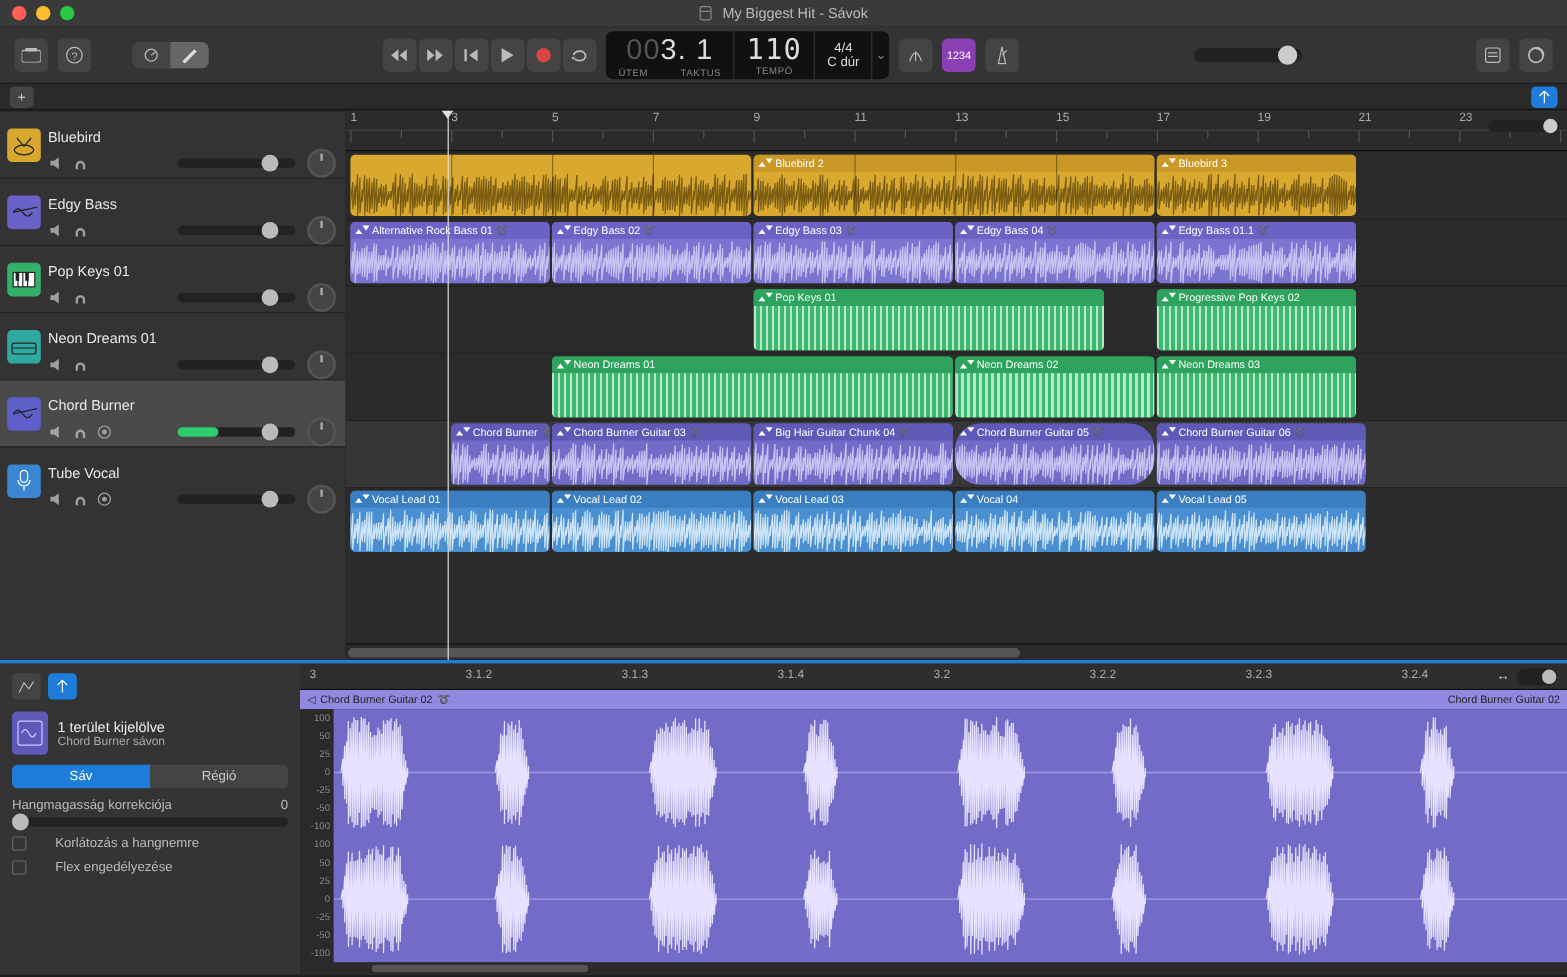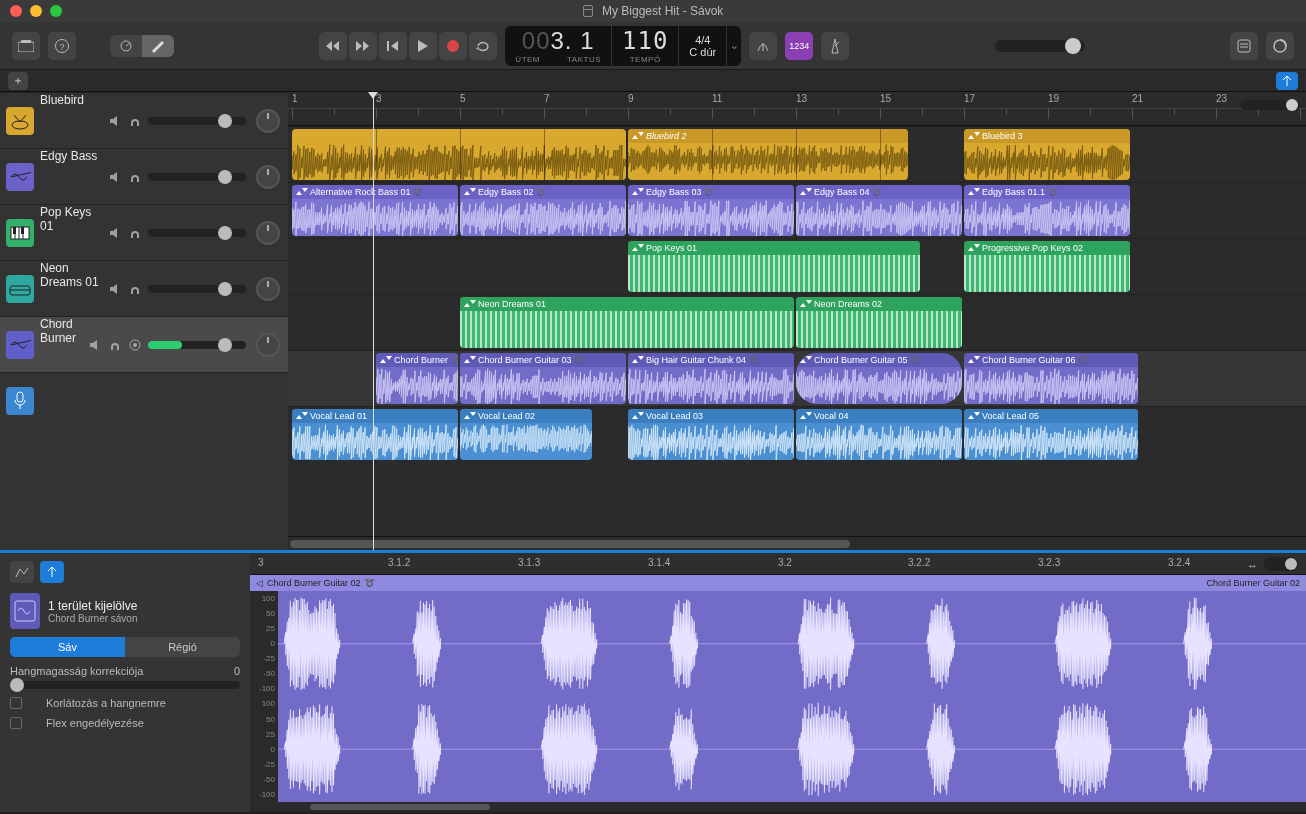--- a/index.html
+++ b/index.html
@@ -43,21 +43,21 @@
   .trk{height:56px;border-top:1px solid #222;display:flex;align-items:stretch}
   .trk.sel{background:#4a4a4a}
   .trk-icon{width:40px;display:flex;align-items:center;justify-content:center}
   .trk-icon .ii{width:28px;height:28px;border-radius:4px;display:flex;align-items:center;justify-content:center}
   .col-yellow{background:#d8a72f}
   .col-purple{background:#6a62c9}
   .col-green{background:#35b06a}
   .col-teal{background:#2fa8a0}
   .col-indigo{background:#5f5fc9}
   .col-blue{background:#3a86d1}
-  .trk-main{flex:1;display:flex;flex-direction:row;justify-content:space-between;padding-right:8px}
+  .trk-main{flex:1;display:flex;flex-direction:column;justify-content:flex-end;padding-right:8px}
   .trk-name{font-size:12px;color:#e8e8e8;margin-bottom:3px}
   .trk-ctrls{display:flex;align-items:center;gap:6px}
   .mh-ico{width:14px;height:14px;opacity:.8}
   .vol{margin-left:auto;width:98px;height:8px;background:#222;border-radius:4px;position:relative}
   .vol .v-fill{position:absolute;height:100%;background:#2ecc71;border-radius:4px}
   .vol::after{content:"";position:absolute;width:14px;height:14px;border-radius:50%;background:#bbb;right:14px;top:-3px}
   .pan{width:24px;height:24px;border-radius:50%;background:#444;border:2px solid #555;position:relative;margin-left:4px}
   .pan::after{content:"";position:absolute;left:50%;top:2px;width:2px;height:6px;background:#aaa;transform:translateX(-50%)}
   
   .arrange-col{flex:1;display:flex;flex-direction:column;background:#2b2b2b;position:relative;overflow:hidden}
@@ -418,20 +418,43 @@
       <div class="trk">
     <div class="trk-icon">
           <div class="ii col-blue">
             <svg width="14" height="20">
               <rect x="4" y="1" width="6" height="10" rx="3" fill="none" stroke="#fff"></rect>
               <path d="M2 9 a5 5 0 0 0 10 0" fill="none" stroke="#fff"></path>
               <line x1="7" y1="14" x2="7" y2="18" stroke="#fff"></line>
             </svg>
           </div>
         </div>
+    <div class="trk-main">
+      <div class="trk-name">Tube Vocal</div>
+      <div class="trk-ctrls">
+        <span class="mh-ico" title="mute">
+              <svg width="14" height="14">
+                <path d="M2 5h3l4-3v10l-4-3H2z" fill="#bbb"></path>
+              </svg>
+            </span>
+        <span class="mh-ico">
+              <svg width="14" height="14">
+                <path d="M3 9a4 4 0 0 1 8 0v3h-2V9a2 2 0 0 0-4 0v3H3z" fill="#bbb"></path>
+              </svg>
+            </span>
+        <span class="mh-ico">
+              <svg width="14" height="14">
+                <circle cx="7" cy="7" r="5" fill="none" stroke="#bbb"></circle>
+                <circle cx="7" cy="7" r="2" fill="#bbb"></circle>
+              </svg>
+            </span>
+        <div class="vol"></div>
+        <div class="pan"></div>
+      </div>
+    </div>
       </div>
     </div>
 
   <div class="arrange-col">
     <div class="ruler">
       <div class="ruler-nums" id="ruler-nums">
           <span style="left: 4px;">1</span>
           <span style="left: 88px;">3</span>
           <span style="left: 172px;">5</span>
           <span style="left: 256px;">7</span>
@@ -479,21 +502,21 @@
           <div class="region r-yellow" style="left: 4px; width: 334px;">
             <div class="rb">
               <svg viewBox="0 0 336 40" preserveAspectRatio="none">
                 <path d="M0 20 L0 12.898791152263374 L0 27.101208847736626 L2 8.486689814814815 L2 31.513310185185183 L4 11.532150205761315 L4 28.467849794238685 L6 2.3592463991769534 L6 37.64075360082305 L8 5.18094135802469 L8 34.81905864197531 L10 14.765753600823045 L10 25.234246399176953 L12 3.104423868312754 L12 36.89557613168725 L14 6.076581790123456 L14 33.923418209876544 L16 5.11741255144033 L16 34.88258744855967 L18 8.884323559670781 L18 31.115676440329217 L20 4.923611111111111 L20 35.076388888888886 L22 6.337127057613168 L22 33.662872942386834 L24 13.44894547325103 L24 26.55105452674897 L26 10.472029320987653 L26 29.52797067901235 L28 12.174897119341562 L28 27.825102880658438 L30 10.548289609053496 L30 29.451710390946502 L32 16.471836419753085 L32 23.528163580246915 L34 16.380722736625515 L34 23.619277263374485 L36 8.932355967078188 L36 31.067644032921812 L38 1.6730324074074083 L38 38.326967592592595 L40 12.70460390946502 L40 27.29539609053498 L42 2.3511445473251023 L42 37.648855452674894 L44 4.825617283950615 L44 35.17438271604939 L46 9.896540637860081 L46 30.10345936213992 L48 14.554655349794238 L48 25.44534465020576 L50 4.679591049382713 L50 35.320408950617285 L52 1.7065329218106982 L52 38.2934670781893 L54 9.292888374485596 L54 30.707111625514404 L56 9.984953703703702 L56 30.015046296296298 L58 11.884580761316872 L58 28.115419238683128 L60 10.315843621399175 L60 29.684156378600825 L62 14.491705246913579 L62 25.50829475308642 L64 4.1806841563786 L64 35.819315843621396 L66 11.373521090534977 L66 28.62647890946502 L68 11.949845679012345 L68 28.050154320987655 L70 2.3448431069958815 L70 37.65515689300412 L72 6.2159207818930025 L72 33.784079218106996 L74 11.109375 L74 28.890625 L76 15.127057613168724 L76 24.872942386831276 L78 3.593042695473251 L78 36.40695730452675 L80 5.720293209876544 L80 34.279706790123456 L82 6.277327674897119 L82 33.72267232510288 L84 12.25488683127572 L84 27.74511316872428 L86 4.532600308641973 L86 35.467399691358025 L88 14.545653292181068 L88 25.45434670781893 L90 10.95145318930041 L90 29.04854681069959 L92 16.296296296296298 L92 23.703703703703702 L94 3.6820344650205747 L94 36.31796553497942 L96 8.432741769547325 L96 31.567258230452673 L98 4.761381172839503 L98 35.238618827160494 L100 12.436471193415638 L100 27.56352880658436 L102 13.44875257201646 L102 26.55124742798354 L104 8.677854938271604 L104 31.322145061728396 L106 4.558963477366255 L106 35.441036522633745 L108 4.749485596707817 L108 35.250514403292186 L110 6.79571759259259 L110 33.20428240740741 L112 3.7995113168724295 L112 36.200488683127574 L114 6.084940843621396 L114 33.915059156378604 L116 7.864969135802468 L116 32.13503086419753 L118 3.9081147119341537 L118 36.091885288065846 L120 11.2051183127572 L120 28.7948816872428 L122 5.635609567901234 L122 34.364390432098766 L124 13.634773662551439 L124 26.36522633744856 L126 13.860018004115226 L126 26.139981995884774 L128 8.85763888888889 L128 31.14236111111111 L130 11.729488168724279 L130 28.27051183127572 L132 7.799639917695471 L132 32.20036008230453 L134 11.28105709876543 L134 28.71894290123457 L136 6.942258230452673 L136 33.05774176954733 L138 1.7739840534979407 L138 38.22601594650206 L140 6.655864197530862 L140 33.34413580246914 L142 8.023083847736622 L142 31.976916152263378 L144 4.533050411522632 L144 35.46694958847737 L146 3.732060185185187 L146 36.26793981481481 L148 8.721965020576132 L148 31.278034979423868 L150 9.826838991769545 L150 30.173161008230455 L152 11.259645061728394 L152 28.740354938271608 L154 2.788901748971192 L154 37.21109825102881 L156 11.405349794238683 L156 28.59465020576132 L158 7.988618827160492 L158 32.011381172839506 L160 13.973894032921809 L160 26.02610596707819 L162 3.0185828189300388 L162 36.98141718106996 L164 2.668981481481481 L164 37.33101851851852 L166 6.026941872427981 L166 33.97305812757202 L168 8.416538065843621 L168 31.58346193415638 L170 4.050733024691356 L170 35.949266975308646 L172 2.6980452674897073 L172 37.301954732510296 L174 6.34921553497942 L174 33.65078446502058 L176 5.883873456790123 L176 34.11612654320987 L178 12.737204218106996 L178 27.262795781893004 L180 5.566615226337449 L180 34.43338477366255 L182 1.918402777777775 L182 38.08159722222223 L184 14.894418724279834 L184 25.105581275720166 L186 14.818737139917694 L186 25.181262860082306 L188 15.90432098765432 L188 24.09567901234568 L190 2.91968878600823 L190 37.08031121399177 L192 12.855581275720164 L192 27.144418724279838 L194 11.591628086419751 L194 28.408371913580247 L196 15.56301440329218 L196 24.43698559670782 L198 8.427147633744854 L198 31.572852366255148 L200 12.730324074074073 L200 27.269675925925927 L202 16.574395576131685 L202 23.425604423868315 L204 10.283436213991768 L204 29.71656378600823 L206 13.070408950617283 L206 26.929591049382715 L208 14.703832304526749 L208 25.29616769547325 L210 12.174447016460904 L210 27.825552983539097 L212 6.361882716049383 L212 33.63811728395062 L214 3.701324588477366 L214 36.29867541152264 L216 7.850180041152262 L216 32.149819958847736 L218 16.35474537037037 L218 23.64525462962963 L220 7.316872427983537 L220 32.68312757201646 L222 6.060635288065841 L222 33.93936471193416 L224 6.798996913580247 L224 33.20100308641975 L226 4.300475823045264 L226 35.69952417695474 L228 15.555812757201647 L228 24.444187242798353 L230 16.444637345679013 L230 23.555362654320987 L232 3.4021347736625493 L232 36.59786522633745 L234 15.08571244855967 L234 24.91428755144033 L236 9.041666666666666 L236 30.958333333333336 L238 13.371849279835391 L238 26.62815072016461 L240 13.400334362139917 L240 26.599665637860085 L242 8.340084876543209 L242 31.65991512345679 L244 12.959619341563785 L244 27.040380658436213 L246 4.249678497942384 L246 35.750321502057616 L248 8.089891975308642 L248 31.910108024691358 L250 10.915444958847734 L250 29.084555041152264 L252 11.383744855967079 L252 28.61625514403292 L254 2.041087962962962 L254 37.95891203703704 L256 15.989326131687243 L256 24.010673868312757 L258 13.552533436213992 L258 26.44746656378601 L260 13.94367283950617 L260 26.05632716049383 L262 6.9312628600823025 L262 33.0687371399177 L264 4.506044238683126 L264 35.493955761316876 L266 7.54764660493827 L266 32.45235339506173 L268 7.49125514403292 L268 32.50874485596708 L270 7.994277263374487 L270 32.005722736625515 L272 6.6030092592592595 L272 33.39699074074074 L274 11.419302983539094 L274 28.580697016460906 L276 2.767232510288064 L276 37.23276748971193 L278 4.859760802469133 L278 35.14023919753087 L280 12.465406378600822 L280 27.53459362139918 L282 12.574909979423868 L282 27.425090020576132 L284 11.0679012345679 L284 28.9320987654321 L286 4.379565329218105 L286 35.6204346707819 L288 16.167309670781894 L288 23.832690329218106 L290 3.9774305555555536 L290 36.02256944444444 L292 10.911779835390945 L292 29.088220164609055 L294 7.294431584362137 L294 32.70556841563786 L296 7.338348765432098 L296 32.6616512345679 L298 10.812049897119339 L298 29.187950102880663 L300 9.706275720164607 L300 30.293724279835395 L302 14.90065586419753 L302 25.09934413580247 L304 12.830375514403292 L304 27.169624485596707 L306 2.1528420781892983 L306 37.847157921810705 L308 5.414351851851851 L308 34.58564814814815 L310 10.716756687242798 L310 29.2832433127572 L312 8.384130658436213 L312 31.615869341563787 L314 2.6294367283950635 L314 37.37056327160494 L316 13.22119341563786 L316 26.77880658436214 L318 7.150141460905349 L318 32.849858539094654 L320 15.29591049382716 L320 24.704089506172842 L322 14.093685699588477 L322 25.906314300411523 L324 7.200874485596705 L324 32.79912551440329 L326 7.163773148148149 L326 32.83622685185185 L328 7.084233539094649 L328 32.91576646090535 L330 2.2863297325102856 L330 37.71367026748972 L332 1.9830246913580218 L332 38.016975308641975 L334 15.942836934156379 L334 24.05716306584362 L336 16.15650720164609 L336 23.84349279835391" stroke="#7a5d12" stroke-width="1" fill="none"></path>
               </svg>
             </div>
             <div class="seg-div" style="left: 84px;"></div>
             <div class="seg-div" style="left: 168px;"></div>
             <div class="seg-div" style="left: 252px;"></div>
           </div>
-          <div class="region r-yellow" style="left: 340px; width: 280px; font-style: italic;">
+          <div class="region r-yellow" style="left: 340px; width: 334px;">
             <div class="rh"><span class="loop"></span>Bluebird 2 </div>
             <div class="rb">
               <svg viewBox="0 0 336 40" preserveAspectRatio="none">
                 <path d="M0 20 L0 11.104616769547322 L0 28.89538323045268 L2 15.870756172839506 L2 24.129243827160494 L4 5.7333461934156364 L4 34.266653806584365 L6 7.683127572016462 L6 32.31687242798354 L8 7.599729938271604 L8 32.40027006172839 L10 11.918338477366254 L10 28.081661522633745 L12 9.296360596707817 L12 30.703639403292183 L14 12.280092592592592 L14 27.71990740740741 L16 13.971386316872426 L16 26.028613683127574 L18 9.694315843621398 L18 30.305684156378604 L20 8.66184413580247 L20 31.33815586419753 L22 5.642489711934154 L22 34.357510288065846 L24 2.6269933127572003 L24 37.3730066872428 L26 5.494984567901232 L26 34.505015432098766 L28 10.681648662551439 L28 29.31835133744856 L30 11.844393004115226 L30 28.155606995884774 L32 11.529513888888888 L32 28.470486111111114 L34 7.838863168724279 L34 32.16113683127572 L36 16.096514917695472 L36 23.903485082304528 L38 5.51543209876543 L38 34.48456790123457 L40 5.864133230452673 L40 34.13586676954733 L42 9.13335905349794 L42 30.86664094650206 L44 11.202739197530864 L44 28.797260802469136 L46 13.507458847736626 L46 26.492541152263374 L48 14.704925411522634 L48 25.295074588477366 L50 7.341435185185182 L50 32.65856481481482 L52 9.51884002057613 L52 30.48115997942387 L54 11.561213991769549 L54 28.43878600823045 L56 2.681520061728392 L56 37.31847993827161 L58 2.648276748971192 L58 37.35172325102881 L60 8.452224794238683 L60 31.54777520576132 L62 5.972993827160492 L62 34.027006172839506 L64 16.64576903292181 L64 23.35423096707819 L66 14.127957818930039 L66 25.87204218106996 L68 10.965856481481481 L68 29.03414351851852 L70 15.261316872427983 L70 24.738683127572017 L72 7.338413065843621 L72 32.661586934156375 L74 11.410108024691358 L74 28.589891975308642 L76 7.244920267489711 L76 32.75507973251029 L78 11.833590534979423 L78 28.16640946502058 L80 16.055748456790123 L80 23.944251543209877 L82 16.346579218106996 L82 23.653420781893004 L84 6.363490226337445 L84 33.63650977366255 L86 3.652777777777775 L86 36.34722222222223 L88 6.316293724279834 L88 33.68370627572017 L90 14.678112139917694 L90 25.321887860082306 L92 12.95119598765432 L92 27.04880401234568 L94 15.90406378600823 L94 24.09593621399177 L96 15.527456275720164 L96 24.472543724279838 L98 7.701003086419751 L98 32.29899691358025 L100 8.859889403292179 L100 31.14011059670782 L102 2.6615226337448554 L102 37.33847736625515 L104 11.652199074074073 L104 28.347800925925927 L106 8.933770576131687 L106 31.066229423868315 L108 14.83031121399177 L108 25.16968878600823 L110 3.5547839506172814 L110 36.44521604938272 L112 9.875707304526749 L112 30.12429269547325 L114 15.783822016460904 L114 24.216177983539097 L116 7.158757716049383 L116 32.84124228395062 L118 5.435699588477364 L118 34.56430041152264 L120 14.272055041152264 L120 25.727944958847736 L122 16.21412037037037 L122 23.78587962962963 L124 4.363747427983537 L124 35.63625257201646 L126 4.045010288065843 L126 35.95498971193416 L128 9.470871913580245 L128 30.529128086419753 L130 15.409850823045266 L130 24.590149176954732 L132 8.852687757201645 L132 31.147312242798357 L134 10.679012345679011 L134 29.320987654320987 L136 2.3240097736625493 L136 37.67599022633745 L138 7.4450874485596685 L138 32.55491255144033 L140 13.588541666666666 L140 26.411458333333336 L142 3.856224279835388 L142 36.14377572016461 L144 8.572209362139915 L144 31.427790637860085 L146 11.949459876543209 L146 28.05054012345679 L148 13.756494341563785 L148 26.243505658436213 L150 5.984053497942387 L150 34.015946502057616 L152 14.511766975308642 L152 25.488233024691358 L154 10.774819958847736 L154 29.225180041152264 L156 8.430619855967077 L156 31.569380144032923 L158 15.025462962962962 L158 24.974537037037038 L160 3.6612011316872426 L160 36.33879886831276 L162 9.661908436213992 L162 30.33809156378601 L164 7.240547839506172 L164 32.75945216049383 L166 16.165637860082306 L166 23.834362139917694 L168 3.4279192386831276 L168 36.57208076131687 L170 14.907021604938272 L170 25.092978395061728 L172 12.038130144032921 L172 27.96186985596708 L174 13.478652263374485 L174 26.521347736625515 L176 1.774884259259256 L176 38.22511574074075 L178 15.028677983539094 L178 24.971322016460906 L180 3.564107510288064 L180 36.43589248971193 L182 6.594135802469133 L182 33.40586419753087 L184 3.8872813786008216 L184 36.11271862139918 L186 12.434284979423868 L186 27.565715020576132 L188 8.1147762345679 L188 31.8852237654321 L190 2.3639403292181065 L190 37.63605967078189 L192 3.8391846707818935 L192 36.16081532921811 L194 15.086805555555555 L194 24.913194444444443 L196 4.208654835390945 L196 35.791345164609055 L198 16.52880658436214 L198 23.47119341563786 L200 6.260223765432096 L200 33.739776234567906 L202 3.1714248971193406 L202 36.82857510288066 L204 14.253150720164609 L204 25.74684927983539 L206 5.38503086419753 L206 34.61496913580247 L208 8.00225051440329 L208 31.99774948559671 L210 5.762217078189298 L210 34.237782921810705 L212 6.211226851851851 L212 33.78877314814815 L214 12.451131687242798 L214 27.5488683127572 L216 14.806005658436213 L216 25.193994341563787 L218 2.48881172839506 L218 37.51118827160494 L220 10.268068415637858 L220 29.731931584362144 L222 5.134516460905351 L222 34.86548353909465 L224 2.9677854938271615 L224 37.032214506172835 L226 10.203060699588477 L226 29.796939300411523 L228 15.497749485596707 L228 24.502250514403293 L230 16.39814814814815 L230 23.60185185185185 L232 6.006108539094649 L232 33.99389146090535 L234 9.645704732510287 L234 30.35429526748971 L236 6.529899691358024 L236 33.470100308641975 L238 6.427211934156377 L238 33.572788065843625 L240 11.328382201646088 L240 28.671617798353914 L242 12.11304012345679 L242 27.88695987654321 L244 5.216370884773662 L244 34.78362911522634 L246 14.295781893004115 L246 25.704218106995885 L248 11.897569444444445 L248 28.102430555555557 L250 11.1235853909465 L250 28.876414609053498 L252 12.297903806584362 L252 27.70209619341564 L254 14.633487654320987 L254 25.366512345679013 L256 2.898855452674894 L256 37.101144547325106 L258 14.08474794238683 L258 25.91525205761317 L260 14.07079475308642 L260 25.929205246913583 L262 4.292181069958849 L262 35.70781893004115 L264 13.406314300411523 L264 26.593685699588477 L266 3.959490740740737 L266 36.04050925925927 L268 9.053562242798352 L268 30.94643775720165 L270 4.012602880658433 L270 35.987397119341566 L272 8.049575617283947 L272 31.95042438271605 L274 10.932998971193415 L274 29.067001028806587 L276 9.65361368312757 L276 30.34638631687243 L278 5.091049382716047 L278 34.90895061728395 L280 3.6804912551440303 L280 36.319508744855966 L282 9.079346707818928 L282 30.920653292181072 L284 3.8339120370370345 L284 36.16608796296296 L286 11.046039094650205 L286 28.953960905349795 L288 11.039801954732509 L288 28.96019804526749 L290 13.028163580246913 L290 26.97183641975309 L292 11.779642489711932 L292 28.220357510288068 L294 9.284979423868311 L294 30.71502057613169 L296 11.423804012345677 L296 28.576195987654323 L298 14.631301440329217 L298 25.368698559670783 L300 12.564879115226336 L300 27.435120884773664 L302 7.77083333333333 L302 32.22916666666667 L304 13.351015946502056 L304 26.648984053497944 L306 14.629501028806583 L306 25.370498971193417 L308 10.819251543209875 L308 29.180748456790127 L310 1.6887860082304513 L310 38.31121399176955 L312 9.228845164609053 L312 30.771154835390945 L314 14.319058641975307 L314 25.680941358024693 L316 3.3946116255144005 L316 36.6053883744856 L318 5.112911522633745 L318 34.887088477366255 L320 12.02025462962963 L320 27.97974537037037 L322 12.218492798353909 L322 27.781507201646093 L324 11.031700102880658 L324 28.968299897119344 L326 12.672839506172838 L326 27.32716049382716 L328 6.91042952674897 L328 33.08957047325103 L330 5.735210905349794 L330 34.264789094650205 L332 10.026813271604938 L332 29.973186728395063 L334 11.220421810699587 L334 28.779578189300413 L336 12.973443930041151 L336 27.02655606995885" stroke="#7a5d12" stroke-width="1" fill="none"></path>
               </svg>
             </div>
             <div class="seg-div" style="left: 84px;"></div>
             <div class="seg-div" style="left: 168px;"></div>
             <div class="seg-div" style="left: 252px;"></div>
           </div>
@@ -560,20 +583,24 @@
         </div>
         <div class="lane" style="top: 168px;">
           <div class="region r-green midi" style="left: 172px; width: 334px;">
             <div class="rh"><span class="loop"></span>Neon Dreams 01 </div>
             <div class="rb"></div>
           </div>
           <div class="region r-green midi" style="left: 508px; width: 166px;">
             <div class="rh"><span class="loop"></span>Neon Dreams 02 </div>
             <div class="rb"></div>
           </div>
+          <div class="region r-green midi" style="left: 676px; width: 166px;">
+            <div class="rh"><span class="loop"></span>Neon Dreams 03 </div>
+            <div class="rb"></div>
+          </div>
         </div>
         <div class="lane sel" style="top: 224px;">
           <div class="region r-indigo" style="left: 88px; width: 82px;">
             <div class="rh"><span class="loop"></span>Chord Burner <span style="opacity:.7">➰</span></div>
             <div class="rb">
               <svg viewBox="0 0 84 40" preserveAspectRatio="none">
                 <path d="M0 20 L0 11.153163580246913 L0 28.84683641975309 L2 2.4046424897119323 L2 37.59535751028807 L4 7.409979423868311 L4 32.59002057613169 L6 2.048804012345677 L6 37.95119598765432 L8 12.756301440329217 L8 27.243698559670783 L10 3.18987911522634 L10 36.81012088477366 L12 5.895833333333334 L12 34.104166666666664 L14 3.9760159465020557 L14 36.02398405349794 L16 12.754501028806583 L16 27.245498971193417 L18 16.444251543209877 L18 23.555748456790123 L20 14.813786008230451 L20 25.18621399176955 L22 14.853845164609053 L22 25.146154835390945 L24 12.444058641975307 L24 27.555941358024693 L26 9.019611625514402 L26 30.9803883744856 L28 3.2379115226337447 L28 36.762088477366255 L30 2.645254629629626 L30 37.354745370370374 L32 10.343492798353907 L32 29.656507201646093 L34 16.65670010288066 L34 23.34329989711934 L36 10.797839506172838 L36 29.20216049382716 L38 12.53542952674897 L38 27.46457047325103 L40 3.860210905349792 L40 36.13978909465021 L42 15.651813271604937 L42 24.348186728395063 L44 9.345421810699587 L44 30.654578189300413 L46 3.5984439300411495 L46 36.40155606995885 L48 10.957175925925926 L48 29.042824074074076 L50 9.523469650205758 L50 30.476530349794242 L52 9.621399176954732 L52 30.378600823045268 L54 5.463927469135802 L54 34.536072530864196 L56 6.819573045267488 L56 33.18042695473251 L58 15.679076646090534 L58 24.320923353909464 L60 7.922067901234568 L60 32.07793209876543 L62 9.983731995884773 L62 30.016268004115226 L64 15.521476337448558 L64 24.478523662551442 L66 12.081597222222221 L66 27.91840277777778 L68 12.765946502057613 L68 27.234053497942387 L70 2.8985982510288046 L70 37.1014017489712 L72 11.692515432098764 L72 28.307484567901234 L74 8.916216563786008 L74 31.08378343621399 L76 16.560442386831276 L76 23.439557613168724 L78 15.504822530864196 L78 24.495177469135804 L80 7.184542181069956 L80 32.81545781893004 L82 5.257008744855966 L82 34.742991255144034 L84 2.268518518518519 L84 37.73148148148148" stroke="#c8c4f2" stroke-width="1" fill="none"></path>
               </svg>
             </div>
           </div>
@@ -612,21 +639,21 @@
         </div>
         <div class="lane" style="top: 280px;">
           <div class="region r-blue" style="left: 4px; width: 166px;">
             <div class="rh"><span class="loop"></span>Vocal Lead 01 </div>
             <div class="rb">
               <svg viewBox="0 0 168 40" preserveAspectRatio="none">
                 <path d="M0 20 L0 6.966756687242796 L0 33.03324331275721 L2 4.634130658436211 L2 35.36586934156379 L4 13.87943672839506 L4 26.12056327160494 L6 9.47119341563786 L6 30.52880658436214 L8 3.400141460905349 L8 36.599858539094654 L10 11.545910493827162 L10 28.45408950617284 L12 10.343685699588475 L12 29.656314300411523 L14 3.4508744855967066 L14 36.54912551440329 L16 3.4137731481481453 L16 36.586226851851855 L18 3.3342335390946474 L18 36.66576646090535 L20 13.536329732510286 L20 26.463670267489714 L22 13.233024691358024 L22 26.766975308641975 L24 12.192836934156379 L24 27.80716306584362 L26 12.40650720164609 L26 27.59349279835391 L28 4.753665123456788 L28 35.246334876543216 L30 15.669495884773662 L30 24.33050411522634 L32 8.811406893004115 L32 31.188593106995885 L34 1.7256944444444429 L34 38.27430555555556 L36 7.5142103909465 L36 32.4857896090535 L38 11.50102880658436 L38 28.498971193415642 L40 12.899112654320987 L40 27.100887345679013 L42 11.476980452674898 L42 28.523019547325102 L44 14.22537294238683 L44 25.77462705761317 L46 2.0239197530864175 L46 37.97608024691358 L48 6.307806069958847 L48 33.69219393004116 L50 10.734439300411522 L50 29.265560699588477 L52 7.8501157407407405 L52 32.14988425925926 L54 15.756687242798353 L54 24.243312757201647 L56 9.778227880658436 L56 30.221772119341566 L58 9.127700617283947 L58 30.87229938271605 L60 3.5736239711934132 L60 36.42637602880659 L62 5.106738683127572 L62 34.893261316872426 L64 14.606674382716049 L64 25.39332561728395 L66 8.508616255144032 L66 31.491383744855966 L68 5.469971707818928 L68 34.53002829218107 L70 3.0370370370370345 L70 36.96296296296296 L72 9.311664094650203 L72 30.688335905349795 L74 4.617926954732509 L74 35.38207304526749 L76 13.168788580246915 L76 26.831211419753085 L78 14.732767489711934 L78 25.267232510288068 L80 11.300604423868313 L80 28.699395576131685 L82 8.751929012345679 L82 31.248070987654323 L84 3.521926440329217 L84 36.47807355967078 L86 4.268004115226335 L86 35.73199588477367 L88 13.536458333333332 L88 26.463541666666668 L90 14.429140946502057 L90 25.57085905349794 L92 7.270126028806581 L92 32.72987397119342 L94 6.272376543209875 L94 33.72762345679013 L96 11.204411008230453 L96 28.79558899176955 L98 14.056970164609051 L98 25.94302983539095 L100 10.709683641975309 L100 29.29031635802469 L102 2.5977366255144005 L102 37.4022633744856 L104 3.378536522633741 L104 36.62146347736626 L106 5.598379629629628 L106 34.401620370370374 L108 12.359117798353907 L108 27.640882201646093 L110 13.984825102880658 L110 26.015174897119344 L112 14.688464506172838 L112 25.31153549382716 L114 4.238554526748969 L114 35.76144547325103 L116 9.625835905349792 L116 30.374164094650208 L118 1.7299382716049365 L118 38.27006172839506 L120 1.9860468106995839 L120 38.013953189300416 L122 14.051568930041151 L122 25.94843106995885 L124 5.472800925925924 L124 34.527199074074076 L126 14.351594650205762 L126 25.64840534979424 L128 6.012024176954734 L128 33.98797582304527 L130 4.667052469135802 L130 35.332947530864196 L132 5.085198045267488 L132 34.91480195473251 L134 9.257201646090532 L134 30.742798353909468 L136 8.062692901234566 L136 31.937307098765434 L138 12.936856995884774 L138 27.063143004115226 L140 2.537101337448558 L140 37.46289866255144 L142 9.40972222222222 L142 30.59027777777778 L144 16.656571502057613 L144 23.343428497942387 L146 9.601723251028805 L146 30.398276748971195 L148 2.4581404320987623 L148 37.54185956790124 L150 9.994341563786008 L150 30.00565843621399 L152 9.201067386831275 L152 30.798932613168724 L154 10.957947530864196 L154 29.042052469135804 L156 1.7001671810699577 L156 38.29983281893004 L158 10.085133744855966 L158 29.914866255144034 L160 13.659143518518519 L160 26.34085648148148 L162 15.524048353909464 L162 24.475951646090536 L164 6.003922325102881 L164 33.99607767489712 L166 4.311728395061728 L166 35.68827160493827 L168 15.215985082304526 L168 24.784014917695472" stroke="#cfe5f7" stroke-width="1" fill="none"></path>
               </svg>
             </div>
           </div>
-          <div class="region r-blue" style="left: 172px; width: 132px;">
+          <div class="region r-blue" style="left: 172px; width: 166px;">
             <div class="rh"><span class="loop"></span>Vocal Lead 02 </div>
             <div class="rb">
               <svg viewBox="0 0 168 40" preserveAspectRatio="none">
                 <path d="M0 20 L0 5.172582304526747 L0 34.82741769547325 L2 12.018197016460904 L2 27.981802983539097 L4 8.080632716049381 L4 31.91936728395062 L6 14.795074588477366 L6 25.204925411522634 L8 5.818930041152262 L8 34.181069958847736 L10 8.69849537037037 L10 31.30150462962963 L12 16.53562242798354 L12 23.46437757201646 L14 9.654385288065843 L14 30.345614711934157 L16 12.267746913580247 L16 27.732253086419753 L18 4.144225823045266 L18 35.85577417695473 L20 2.274562757201643 L20 37.72543724279836 L22 12.538387345679013 L22 27.461612654320987 L24 16.370884773662553 L24 23.629115226337447 L26 7.4294624485596685 L26 32.57053755144033 L28 3.2604166666666643 L28 36.739583333333336 L30 1.9655992798353878 L30 38.03440072016461 L32 3.869084362139919 L32 36.130915637860085 L34 8.183834876543209 L34 31.81616512345679 L36 14.678369341563785 L36 25.321630658436213 L38 15.343428497942387 L38 24.656571502057613 L40 6.0586419753086425 L40 33.941358024691354 L42 3.2591949588477362 L42 36.740805041152264 L44 5.602494855967077 L44 34.39750514403292 L46 5.63483796296296 L46 34.36516203703704 L48 6.458076131687244 L48 33.54192386831276 L50 13.396283436213992 L50 26.60371656378601 L52 15.662422839506172 L52 24.33757716049383 L54 3.0250128600823025 L54 36.9749871399177 L56 2.4747942386831276 L56 37.52520576131687 L58 14.891396604938272 L58 25.108603395061728 L60 1.7100051440329231 L60 38.28999485596708 L62 11.588027263374485 L62 28.411972736625515 L64 12.07175925925926 L64 27.92824074074074 L66 11.263052983539094 L66 28.736947016460906 L68 4.485982510288062 L68 35.51401748971194 L70 15.953510802469136 L70 24.046489197530864 L72 10.434156378600823 L72 29.565843621399175 L74 4.918659979423866 L74 35.081340020576135 L76 5.2866512345679 L76 34.7133487654321 L78 7.973315329218108 L78 32.02668467078189 L80 6.63605967078189 L80 33.36394032921811 L82 3.8211805555555536 L82 36.17881944444444 L84 12.630529835390945 L84 27.369470164609055 L86 3.388181584362137 L86 36.61181841563786 L88 5.307098765432098 L88 34.6929012345679 L90 3.1557998971193406 L90 36.84420010288066 L92 3.9250257201646086 L92 36.07497427983539 L94 3.494405864197528 L94 36.50559413580247 L96 3.29912551440329 L96 36.700874485596714 L98 1.9965920781892983 L98 38.003407921810705 L100 7.133101851851849 L100 32.86689814814815 L102 6.810506687242798 L102 33.1894933127572 L104 6.352880658436215 L104 33.64711934156379 L106 9.973186728395062 L106 30.026813271604937 L108 7.439943415637858 L108 32.560056584362144 L110 10.743891460905349 L110 29.25610853909465 L112 5.76466049382716 L112 34.23533950617284 L114 13.937435699588477 L114 26.062564300411523 L116 8.919624485596705 L116 31.080375514403293 L118 3.257523148148149 L118 36.74247685185185 L120 5.052983539094649 L120 34.94701646090535 L122 9.630079732510286 L122 30.369920267489714 L124 11.201774691358024 L124 28.798225308641975 L126 4.536586934156375 L126 35.463413065843625 L128 6.625257201646088 L128 33.374742798353914 L130 8.347415123456788 L130 31.652584876543212 L132 6.138245884773664 L132 33.86175411522633 L134 8.655156893004115 L134 31.344843106995885 L136 3.444444444444443 L136 36.55555555555556 L138 3.6079603909464986 L138 36.3920396090535 L140 9.469778806584362 L140 30.53022119341564 L142 5.2428626543209855 L142 34.75713734567901 L144 5.695730452674896 L144 34.304269547325106 L146 2.81912294238683 L146 37.18087705761317 L148 7.492669753086419 L148 32.50733024691358 L150 6.151556069958845 L150 33.84844393004116 L152 12.453189300411522 L152 27.546810699588477 L154 3.9438657407407405 L154 36.05613425925926 L156 13.725437242798353 L156 26.274562757201647 L158 2.1219778806584344 L158 37.878022119341566 L160 3.346450617283949 L160 36.65354938271605 L162 7.167373971193413 L162 32.83262602880659 L164 10.57548868312757 L164 29.42451131687243 L166 14.450424382716049 L166 25.54957561728395 L168 10.227366255144032 L168 29.772633744855966" stroke="#cfe5f7" stroke-width="1" fill="none"></path>
               </svg>
             </div>
           </div>
           <div class="region r-blue" style="left: 340px; width: 166px;">
             <div class="rh"><span class="loop"></span>Vocal Lead 03 </div>
             <div class="rb">

